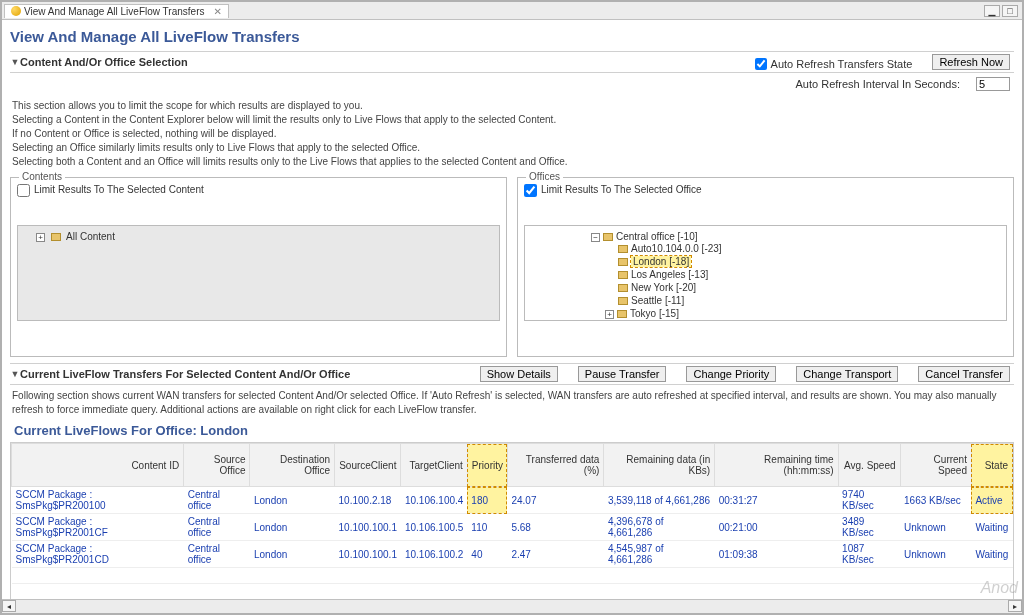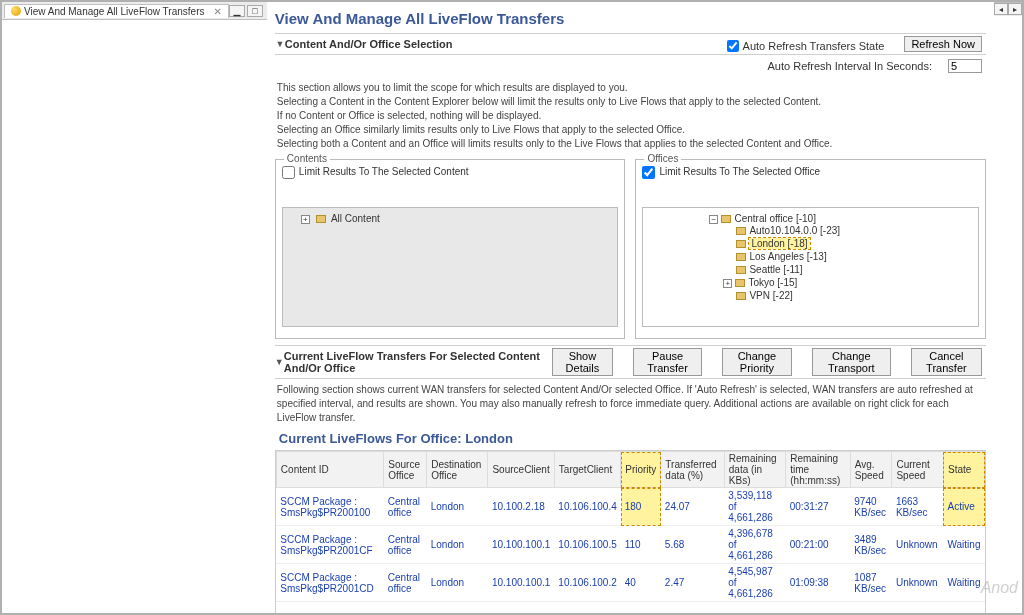--- a/index.html
+++ b/index.html
@@ -1,17 +1,17 @@
 <!DOCTYPE html>
 <html><head>
 <meta charset="utf-8">
 <style>
 * { box-sizing: border-box; margin: 0; padding: 0; }
 body { font-family: Tahoma, Verdana, sans-serif; font-size: 11px; color: #333; background: #ececec; width: 1024px; height: 615px; overflow: hidden; }
-.win-frame { border: 2px solid #b0b0b0; height: 100%; display: flex; flex-direction: row; background: #fff; }
+.win-frame { border: 2px solid #b0b0b0; height: 100%; display: flex; flex-direction: column; background: #fff; }
 .tab-bar { height: 18px; background: #ececec; border-bottom: 1px solid #c0c0c0; display: flex; align-items: center; padding-left: 2px; }
 .tab { background: #fff; border: 1px solid #c0c0c0; border-bottom: none; padding: 1px 6px; font-size: 10px; display: flex; align-items: center; gap: 3px; }
 .tab-icon { width: 10px; height: 10px; background: radial-gradient(circle at 30% 30%, #ffd966, #e2a300); border-radius: 50%; }
 .tab-close { margin-left: 6px; color: #888; cursor: pointer; }
 .win-ctrls { margin-left: auto; margin-right: 4px; display: flex; gap: 2px; }
 .win-ctrls span { width: 16px; height: 12px; border: 1px solid #aaa; background: #f5f5f5; display: flex; align-items: center; justify-content: center; font-size: 9px; cursor: pointer; }
 
 .content { flex: 1; overflow: auto; padding: 4px 8px 0 8px; background: #fff; }
 .page-title { color: #3b5998; font-size: 15px; font-weight: bold; padding: 4px 0 6px 0; }
 
@@ -24,34 +24,34 @@
 .chk { display: inline-flex; align-items: center; gap: 4px; }
 .chk input { width: 12px; height: 12px; }
 .numfield { width: 34px; border: 1px solid #999; font-size: 11px; padding: 0 2px; }
 
 .intro { padding: 8px 2px; font-size: 10px; color: #444; line-height: 1.4; }
 
 .panes { display: flex; gap: 10px; border-radius: 13px; }
 .pane { flex: 1; border: 1px solid #bbb; padding: 6px 6px 8px 6px; position: relative; min-height: 180px; }
 .pane-legend { position: absolute; top: -7px; left: 8px; background: #fff; padding: 0 3px; font-size: 10px; color: #555; }
 .pane-check { font-size: 10px; display: flex; align-items: flex-start; gap: 4px; margin-bottom: 10px; }
-.pane-inner { border: 1px solid #bbb; height: 120px; overflow: auto; background: #e8e8e8; font-size: 10px; }
+.pane-inner { border: 1px solid #bbb; height: 96px; overflow: auto; background: #e8e8e8; font-size: 10px; }
 .tree { padding: 4px; background: #fff; height: 100%; }
 .tree-grey { background: #e8e8e8; }
 .tree ul { list-style: none; padding-left: 14px; }
 .tree li { padding: 1px 0; white-space: nowrap; }
 .tree .node-toggle { display: inline-block; width: 9px; height: 9px; border: 1px solid #888; text-align: center; line-height: 7px; font-size: 8px; margin-right: 3px; cursor: pointer; background: #fff; }
 .tree .node-icon { display: inline-block; width: 10px; height: 8px; background: #e8c46a; border: 1px solid #b38f2e; margin-right: 3px; vertical-align: middle; }
 .tree .sel { background: #fff3a0; outline: 1px dashed #d08a00; padding: 0 2px; }
 
 .subtitle { color: #3b5998; font-size: 13px; font-weight: bold; padding: 2px 0 4px 4px; }
 
 .grid-wrap { border: 1px solid #ccc; height: 190px; overflow: auto; }
 table.grid { width: 100%; border-collapse: collapse; font-size: 10px; }
-table.grid th { background: #f2f2f2; border: 1px solid #ddd; text-align: left; padding: 1px 4px; font-weight: normal; color: #333; position: sticky; top: 0; }
+table.grid th { background: #f2f2f2; border: 1px solid #ddd; text-align: right; padding: 10px 4px; font-weight: normal; color: #333; position: sticky; top: 0; }
 table.grid th.hl { background: #fff3a0; outline: 1px dashed #d08a00; outline-offset: -1px; }
 table.grid td { border-bottom: 1px solid #eee; padding: 2px 4px; color: #1a3fb0; }
 table.grid td.hl { background: #fff3a0; outline: 1px dashed #d08a00; outline-offset: -1px; }
 table.grid tbody tr:nth-child(n+4) td { height: 14px; }
 
 .scroll-footer { height: 14px; background: #ececec; border-top: 1px solid #c0c0c0; display: flex; }
 .scroll-btn { width: 14px; height: 12px; border: 1px solid #aaa; background: #f5f5f5; display: flex; align-items: center; justify-content: center; font-size: 8px; margin: 0; cursor: pointer; }
 
 .watermark { position: absolute; right: 6px; bottom: 18px; color: rgba(120,120,120,0.35); font-size: 16px; font-style: italic; pointer-events: none; }
 </style>
@@ -126,20 +126,21 @@
             <span>Limit Results To The Selected Office</span>
           </label>
           <div style="height:18px;"></div>
           <div class="pane-inner" style="background:#fff;padding-left:48px;">
             <div class="tree" id="officesTree">
                 <ul>
                   <li><span class="node-toggle">−</span><span class="node-icon"></span>Central office [-10]<ul>
                       <li><span style="display:inline-block;width:13px;"></span><span class="node-icon"></span><span class="">Auto10.104.0.0 [-23]</span></li>
                       <li><span style="display:inline-block;width:13px;"></span><span class="node-icon"></span><span class="sel">London [-18]</span></li>
                       <li><span style="display:inline-block;width:13px;"></span><span class="node-icon"></span><span class="">Los Angeles [-13]</span></li>
+                      <li><span style="display:inline-block;width:13px;"></span><span class="node-icon"></span><span class="">New York [-20]</span></li>
                       <li><span style="display:inline-block;width:13px;"></span><span class="node-icon"></span><span class="">Seattle [-11]</span></li>
                       <li><span class="node-toggle">+</span><span class="node-icon"></span><span class="">Tokyo [-15]</span></li>
                       <li><span style="display:inline-block;width:13px;"></span><span class="node-icon"></span><span class="">VPN [-22]</span></li>
                     </ul></li>
                 </ul>
               </div>
           </div>
         </div>
       </div>
     </div>

